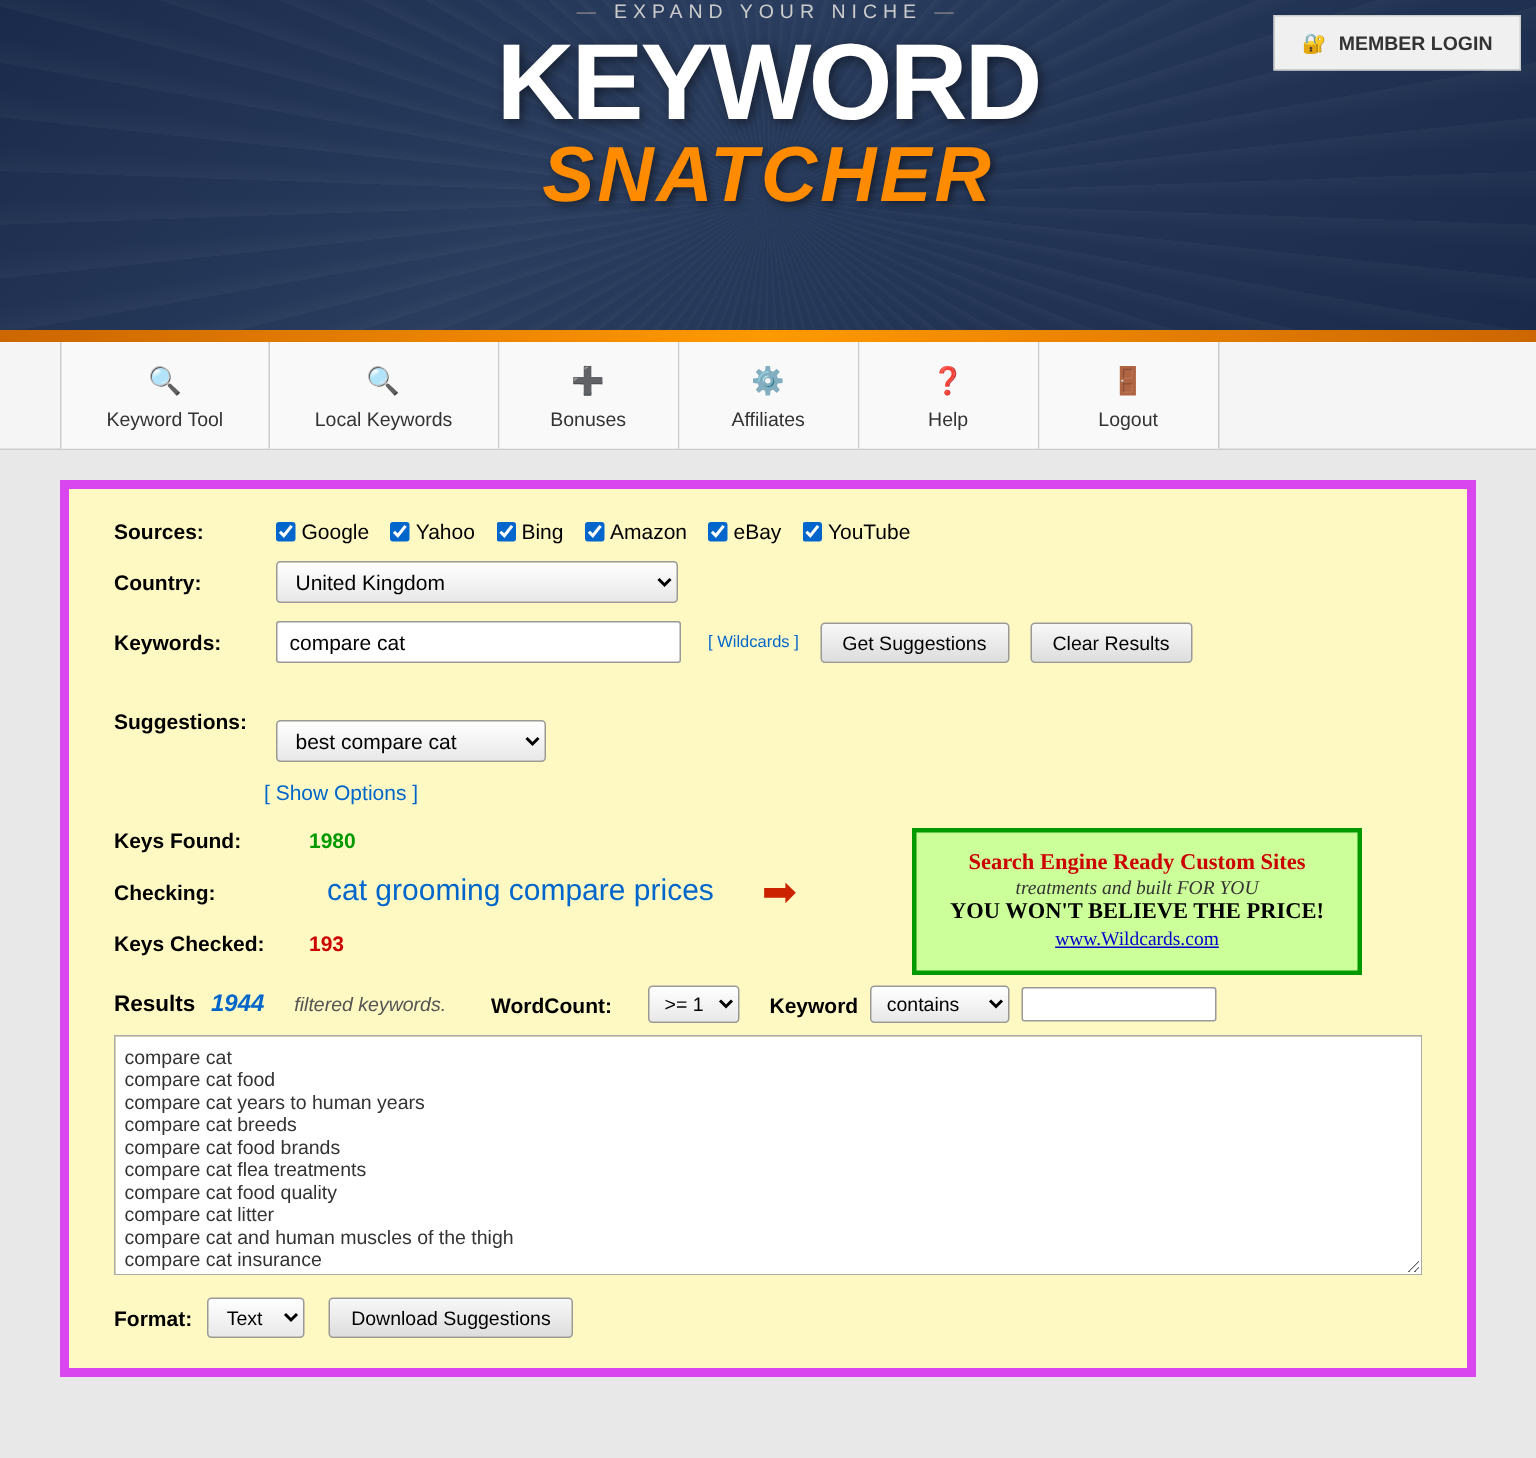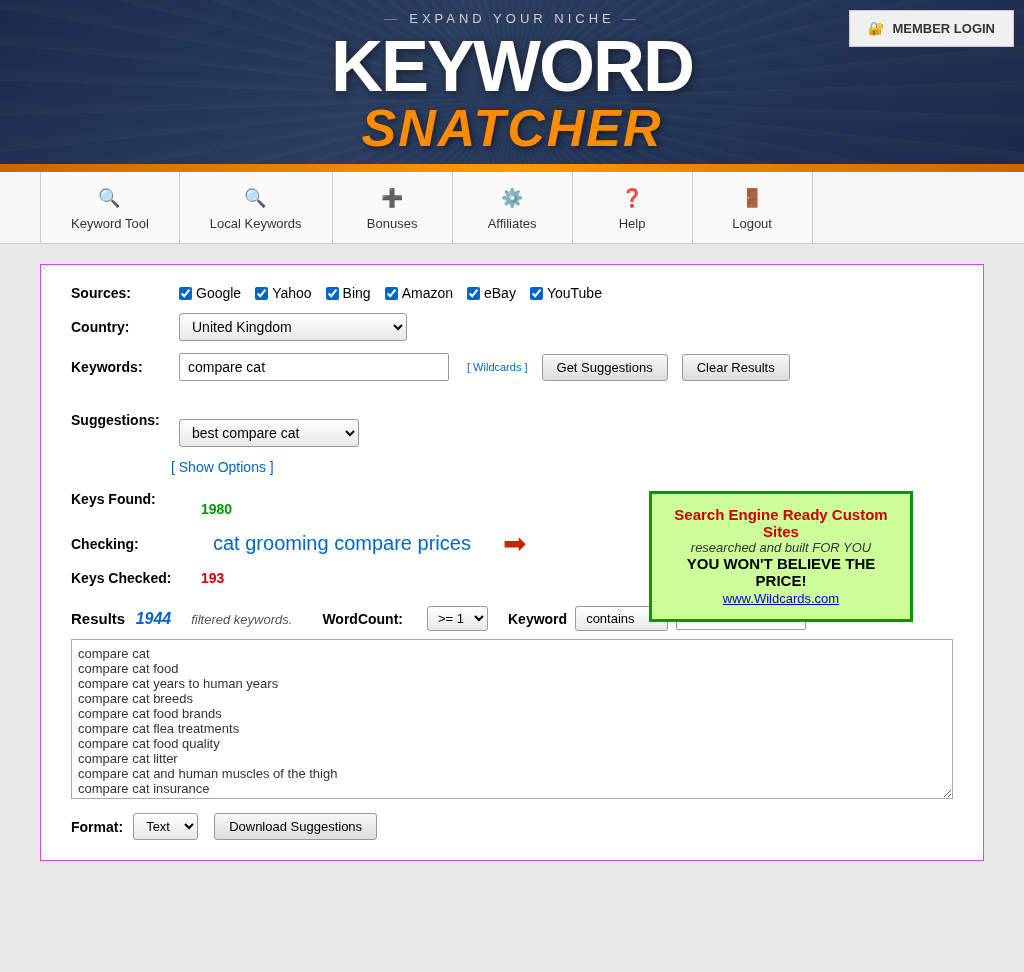--- a/index.html
+++ b/index.html
@@ -2,24 +2,23 @@
 <html><head>
   <meta charset="utf-8">
   <style>
     * { box-sizing: border-box; margin: 0; padding: 0; }
     body { font-family: Arial, sans-serif; background: #e8e8e8; min-width: 1024px; }
 
     
     .header {
       background: linear-gradient(135deg, #1a2a4a 0%, #2a3d5e 40%, #1a2a4a 100%);
       position: relative;
-      height: 164px;
+      height: 220px;
       overflow: hidden;
       display: flex;
-      align-items: center;
       justify-content: center;
     }
     .header-rays {
       position: absolute;
       top: 0; left: 0; right: 0; bottom: 0;
       background: repeating-conic-gradient(from 0deg at 50% 60%, rgba(255,255,255,0.03) 0deg, transparent 2deg, transparent 4deg);
     }
     .header-logo {
       text-align: center;
       position: relative;
@@ -108,24 +107,24 @@
       width: 28px;
       height: 28px;
       display: flex;
       align-items: center;
       justify-content: center;
       font-size: 18px;
     }
 
     
     .main-content {
-      background: #ffffff;
+      background: #fef9c3;
       margin: 20px 40px;
       padding: 20px 30px;
-      border: 1px solid #d946ef;
+      border: 6px solid #d946ef;
     }
 
     
     .form-row {
       display: flex;
       align-items: center;
       margin-bottom: 12px;
       gap: 8px;
     }
     .form-label {
@@ -143,21 +142,21 @@
       align-items: center;
       gap: 4px;
       font-size: 14px;
     }
     .checkbox-item input[type="checkbox"] {
       accent-color: #0066cc;
     }
 
     
     .country-select {
-      width: 228px;
+      width: 268px;
       padding: 4px 8px;
       font-size: 14px;
       border: 1px solid #999;
       border-radius: 3px;
       background: linear-gradient(to bottom, #fff, #e8e8e8);
     }
 
     
     .keyword-input {
       width: 270px;
@@ -212,21 +211,20 @@
     }
     .stat-label {
       font-weight: bold;
       font-size: 14px;
       min-width: 130px;
     }
     .stat-value-green {
       color: #009900;
       font-size: 14px;
       font-weight: bold;
-      margin-top: 10px;
     }
     .stat-value-blue {
       color: #0066cc;
       font-size: 20px;
     }
     .stat-value-red {
       color: #cc0000;
       font-size: 14px;
       font-weight: bold;
     }
@@ -466,23 +464,23 @@
         <span class="stat-value-blue">cat grooming compare prices</span>
         <span style="margin-left: 20px; font-size: 28px; color: #cc2200;">➡</span>
       </div>
 
       <div class="stat-row">
         <span class="stat-label">Keys Checked:</span>
         <span class="stat-value-red">193</span>
       </div>
     </div>
 
-    <div class="ad-box" style="top: 0; width: 264px;">
+    <div class="ad-box" style="top: 0; width: 300px; font-family: Liberation Serif, serif;">
       <div class="ad-box-title">Search Engine Ready Custom Sites</div>
-      <div class="ad-box-subtitle">researched and built FOR YOU</div>
+      <div class="ad-box-subtitle">treatments and built FOR YOU</div>
       <div class="ad-box-price">YOU WON'T BELIEVE THE PRICE!</div>
       <a class="ad-box-link" href="#">www.Wildcards.com</a>
     </div>
 
   </div>
 
   
   <div class="results-header" style="margin-top: 20px;">
     <div>
       <span class="results-title">Results</span>

